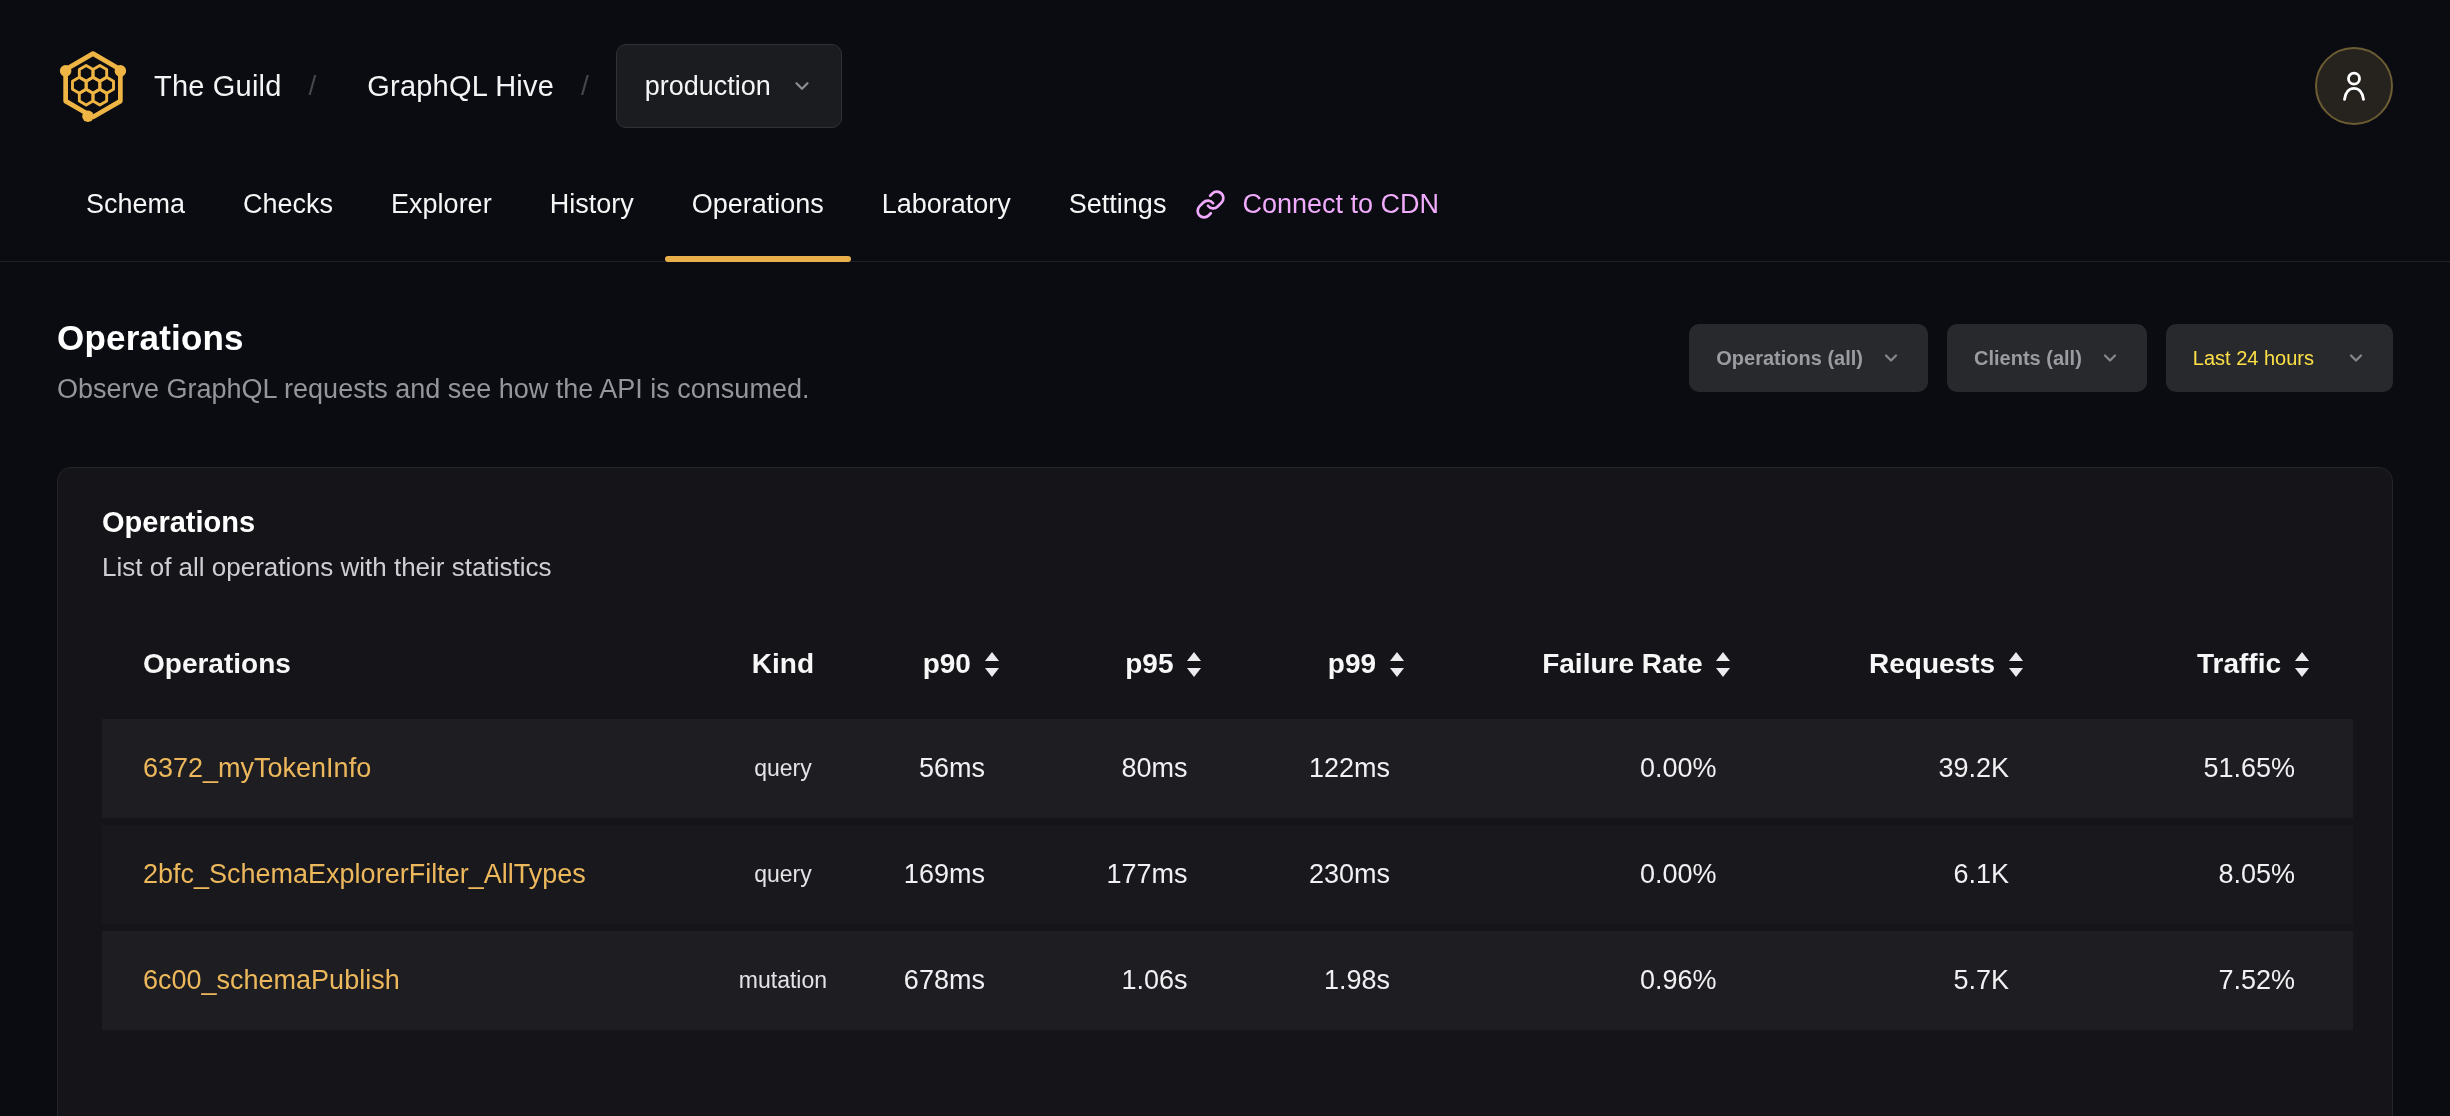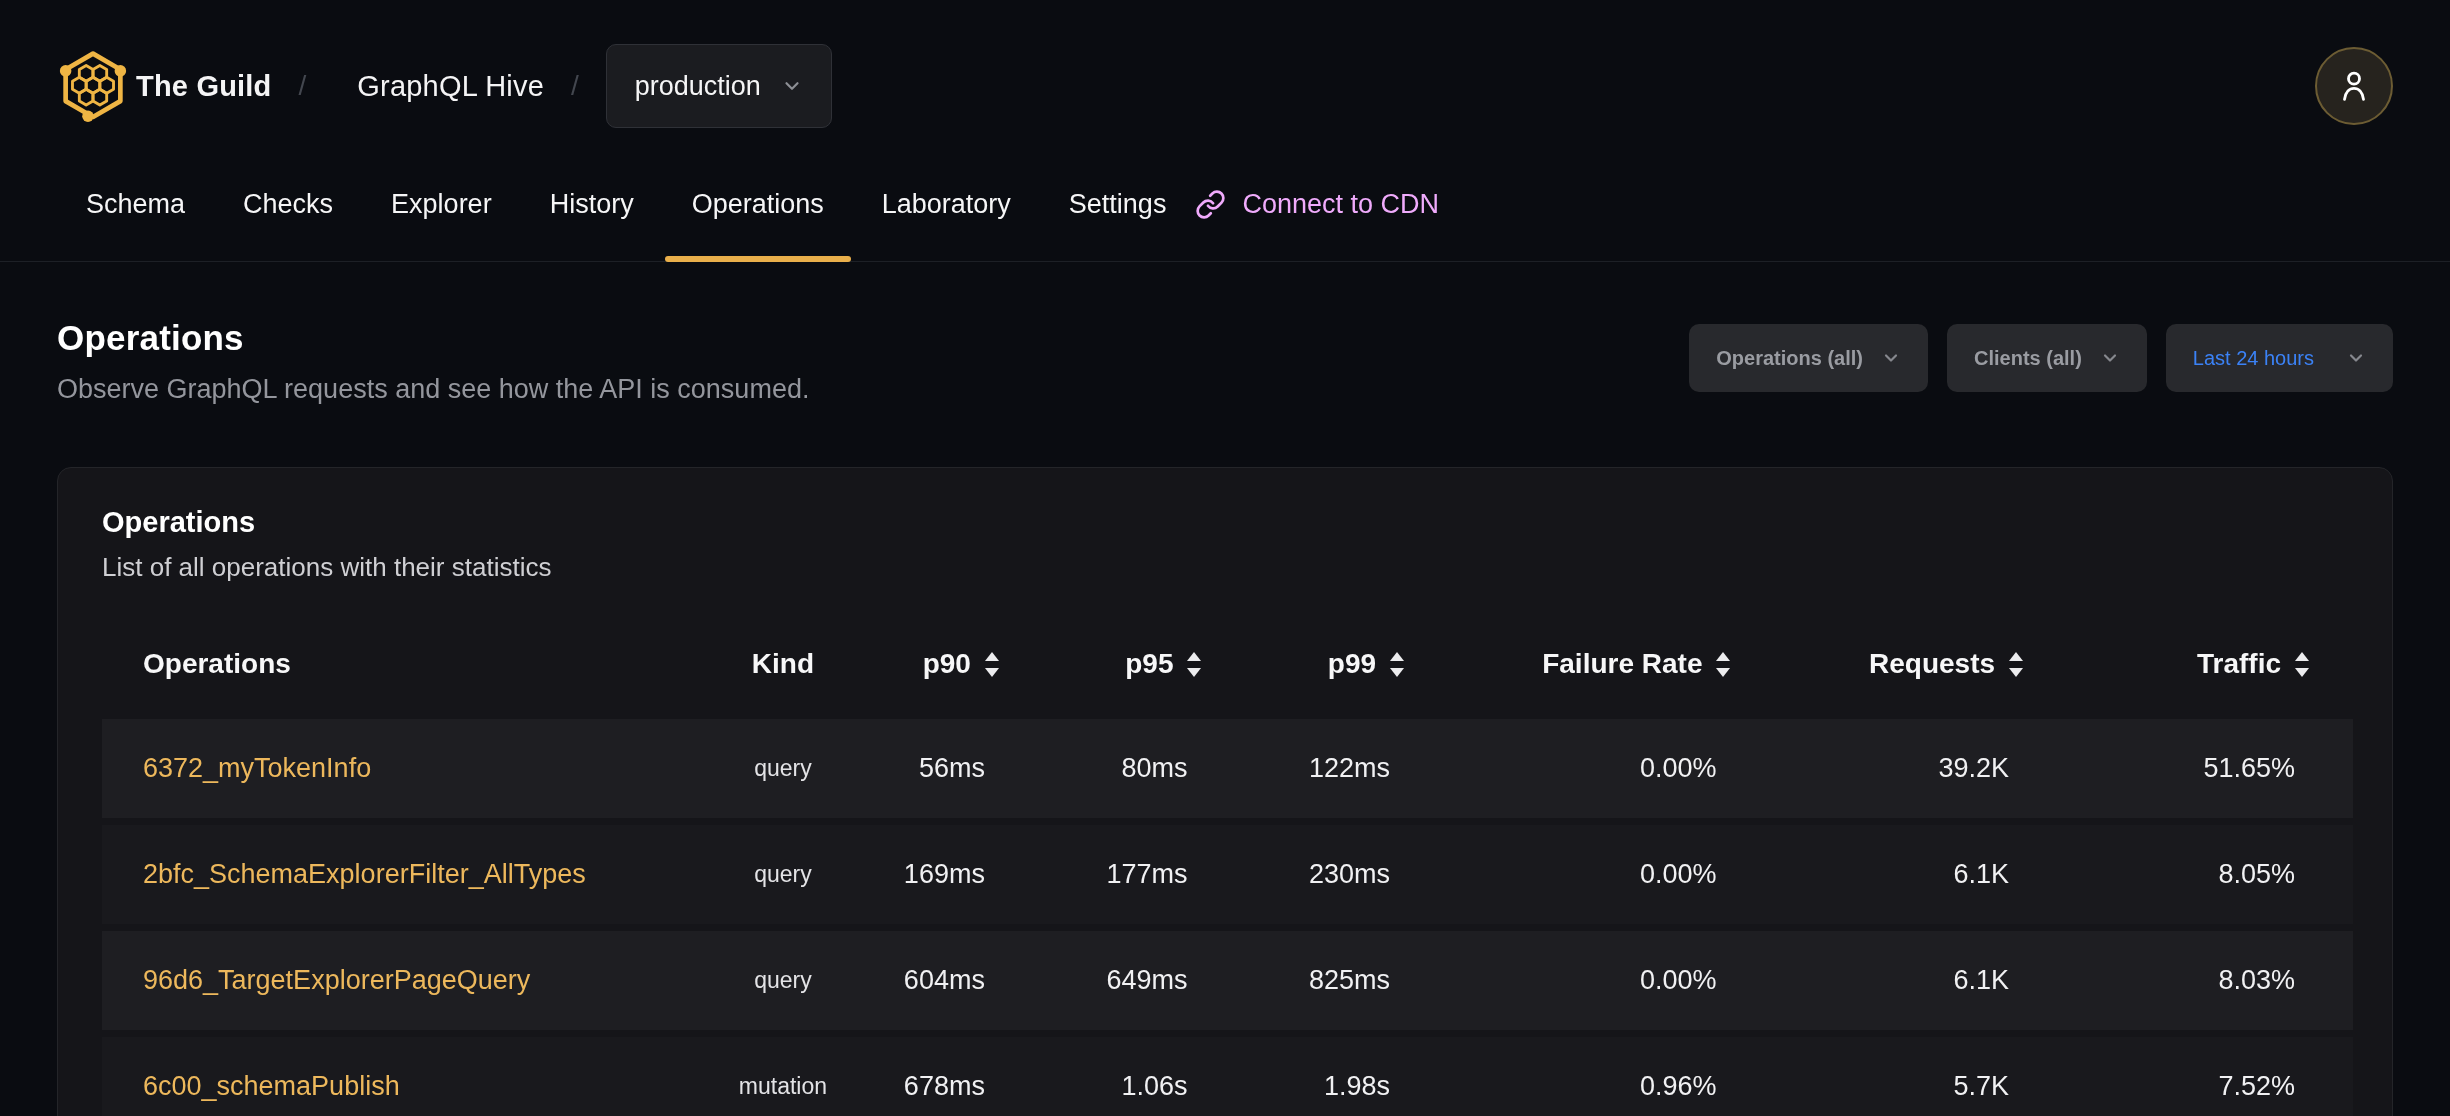--- a/index.html
+++ b/index.html
@@ -10,21 +10,21 @@
     color:#f5f5f6;
     -webkit-font-smoothing:antialiased;
   }
   .topbar{
     height:148px; padding:24px 57px 0;
     display:flex; align-items:center; justify-content:space-between;
   }
   .brand{ display:flex; align-items:center; }
   .logo{ width:72px; height:80px; display:block; }
   .crumb-name{ font-size:29px; font-weight:500; color:#f4f4f5; margin-left:24px; letter-spacing:.2px;}
-  .crumb-name.first{ margin-left:7px;font-weight:bold; }
+  .crumb-name.first{ margin-left:25px; }
   .sep{ color:#43474f; font-size:28px; margin:0 27px; font-weight:400;}
   .target-btn{
     display:flex; align-items:center; height:84px; padding:0 28px;
     background:#1b1c20; border:1px solid #2f3137; border-radius:10px;
     color:#f5f5f6; font-size:27px; cursor:pointer; gap:20px;
   }
   .chev{ width:22px; height:22px; color:#8d8f95; flex:none; }
   .avatar-btn{
     width:78px; height:78px; border-radius:50%;
     background:#26231e; border:2px solid #6c5c33;
@@ -56,21 +56,21 @@
   .page-head{ display:flex; align-items:flex-start; justify-content:space-between; margin-top:56px; }
   .page-title{ font-size:35px; font-weight:700; color:#ffffff; letter-spacing:.2px;}
   .page-sub{ font-size:27px; color:#94969d; margin-top:16px; }
   .filters{ display:flex; gap:19px; align-items:center; margin-top:6px; }
   .filter-btn{
     height:68px; padding:0 27px; border-radius:10px; background:#28292d;
     display:flex; align-items:center; gap:18px; font-size:20px; color:#9a9ca2;
     border:none; cursor:pointer; font-weight:600;
   }
   .filter-btn .chev{ width:20px; height:20px; color:#86888e; }
-  .filter-btn.light{ color:#3b82f6; font-weight:500;gap:32px;}
+  .filter-btn.light{ color:#fde047; font-weight:500;gap:32px;}
 
   .card{
     margin:62px 0 0; background:#151519; border:1px solid #242529;
     border-radius:14px; padding:38px 39px 20px 44px; height:700px;
   }
   .card-title{ font-size:29px; font-weight:700; color:#ffffff; }
   .card-sub{ font-size:26px; color:#cfcfd3; margin-top:13px; }
 
   table{ width:100%; border-collapse:separate; border-spacing:0 7px; margin-top:26px; table-layout:fixed; }
   thead tr{ height:96px; }
@@ -285,30 +285,20 @@
           <td class="ops"><span>2bfc_SchemaExplorerFilter_AllTypes</span></td>
           <td class="kind">query</td>
           <td class="num">169ms</td>
           <td class="num">177ms</td>
           <td class="num">230ms</td>
           <td class="num">0.00%</td>
           <td class="num">6.1K</td>
           <td class="num">8.05%</td>
         </tr>
         <tr>
-          <td class="ops"><span>96d6_TargetExplorerPageQuery</span></td>
-          <td class="kind">query</td>
-          <td class="num">604ms</td>
-          <td class="num">649ms</td>
-          <td class="num">825ms</td>
-          <td class="num">0.00%</td>
-          <td class="num">6.1K</td>
-          <td class="num">8.03%</td>
-        </tr>
-        <tr>
           <td class="ops"><span>6c00_schemaPublish</span></td>
           <td class="kind">mutation</td>
           <td class="num">678ms</td>
           <td class="num">1.06s</td>
           <td class="num">1.98s</td>
           <td class="num">0.96%</td>
           <td class="num">5.7K</td>
           <td class="num">7.52%</td>
         </tr>
       </tbody>

